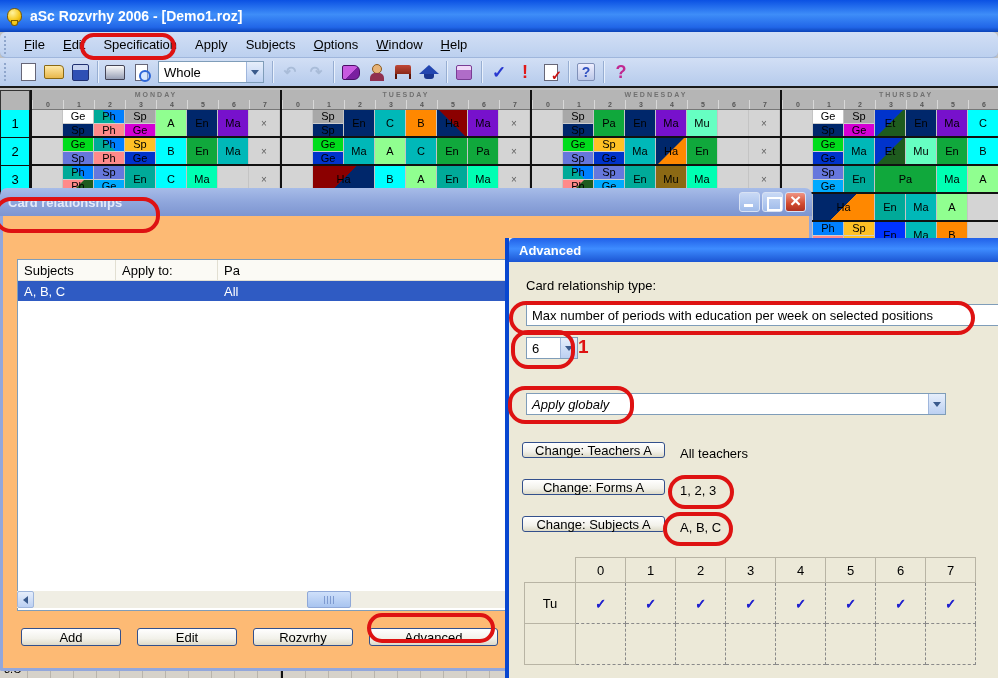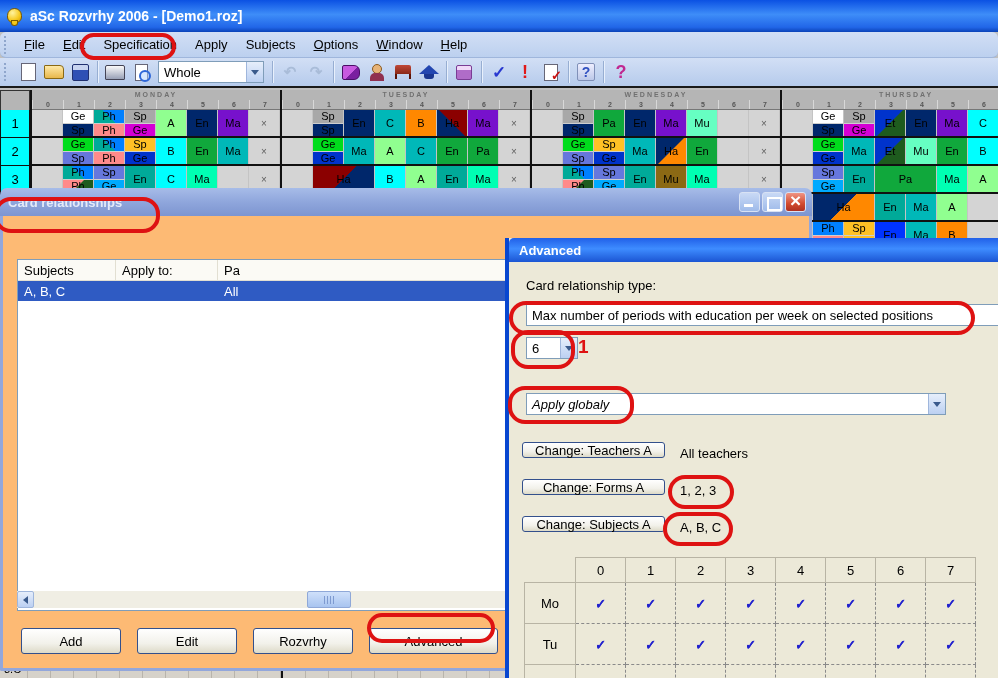--- a/index.html
+++ b/index.html
@@ -126,21 +126,21 @@
   .c1 { width:98px; } .c2 { width:102px; } .c3 { width:250px; } .c4 { width:18px; flex:1; } 
   .hscroll { position:absolute; left:14px; top:375px; width:784px; height:17px; background:#F0EEE4; display:flex; }
   .sb-btn { width:17px; height:17px; background:linear-gradient(#E6EEFB,#BCD0F2); border:1px solid #9FB6DC;
     border-radius:2px; display:flex; align-items:center; justify-content:center; }
   .sb-btn::before { content:""; width:0; height:0; border-top:4px solid transparent; border-bottom:4px solid transparent;
     border-right:5px solid #3A5A8C; }
   .sb-thumb { position:absolute; left:290px; top:0; width:44px; height:17px; border-radius:2px;
     background:linear-gradient(#CFE0FA,#A8C4F0); border:1px solid #8FA8D8; display:flex; align-items:center; justify-content:center; }
   .sb-thumb::before { content:""; width:10px; height:8px;
     background:repeating-linear-gradient(90deg,#7E9AD0 0 1px,transparent 1px 3px); }
-  .card-buttons .xp-btn { position:absolute; height:26px; }
+  .card-buttons .xp-btn { position:absolute; height:18px; }
 
   
   .adv-win { position:absolute; left:505px; top:238px; width:493px; height:440px; z-index:8;
     background:#ECE9D8; border-left:4px solid #0847D0; }
   .adv-title { height:24px; background:linear-gradient(#2160E8,#3E8CFF 45%,#1B55D3);
     color:#fff; font-weight:bold; font-size:13px; display:flex; align-items:center; padding-left:10px;
     border-radius:5px 0 0 0; }
   .adv-label { position:absolute; left:17px; top:40px; font-size:13px; }
   .adv-combo1 { position:absolute; left:13px; top:66px; width:478px; }
   .adv-combo6 { position:absolute; left:13px; top:99px; width:52px; }
@@ -617,31 +617,20 @@
             <th class="pg-col">0</th>
             <th class="pg-col">1</th>
             <th class="pg-col">2</th>
             <th class="pg-col">3</th>
             <th class="pg-col">4</th>
             <th class="pg-col">5</th>
             <th class="pg-col">6</th>
             <th class="pg-col">7</th>
           </tr>
           <tr>
-            <td class="pg-lab">Mo</td>
-            <td class="pg-cell" style="color:#2121CE;">✓</td>
-            <td class="pg-cell" style="color:#2121CE;">✓</td>
-            <td class="pg-cell" style="color:#2121CE;">✓</td>
-            <td class="pg-cell" style="color:#2121CE;">✓</td>
-            <td class="pg-cell" style="color:#2121CE;">✓</td>
-            <td class="pg-cell" style="color:#2121CE;">✓</td>
-            <td class="pg-cell" style="color:#2121CE;">✓</td>
-            <td class="pg-cell" style="color:#2121CE;">✓</td>
-          </tr>
-          <tr>
             <td class="pg-lab">Tu</td>
             <td class="pg-cell" style="color:#2121CE;">✓</td>
             <td class="pg-cell" style="color:#2121CE;">✓</td>
             <td class="pg-cell" style="color:#2121CE;">✓</td>
             <td class="pg-cell" style="color:#2121CE;">✓</td>
             <td class="pg-cell" style="color:#2121CE;">✓</td>
             <td class="pg-cell" style="color:#2121CE;">✓</td>
             <td class="pg-cell" style="color:#2121CE;">✓</td>
             <td class="pg-cell" style="color:#2121CE;">✓</td>
           </tr>

